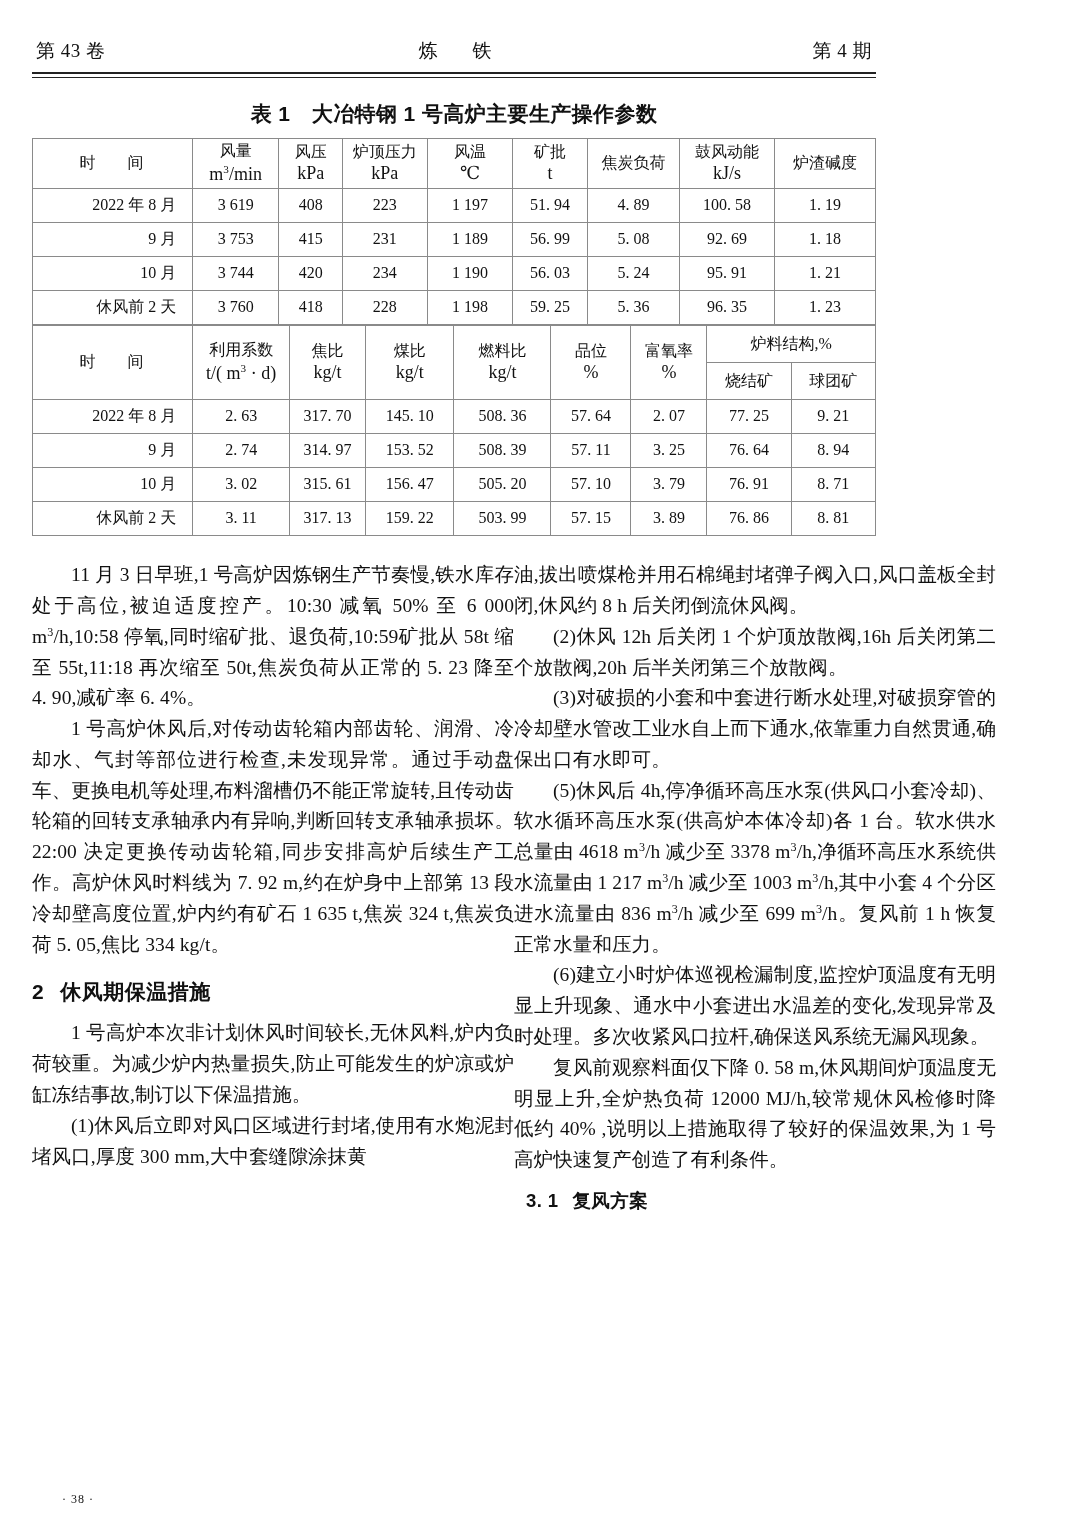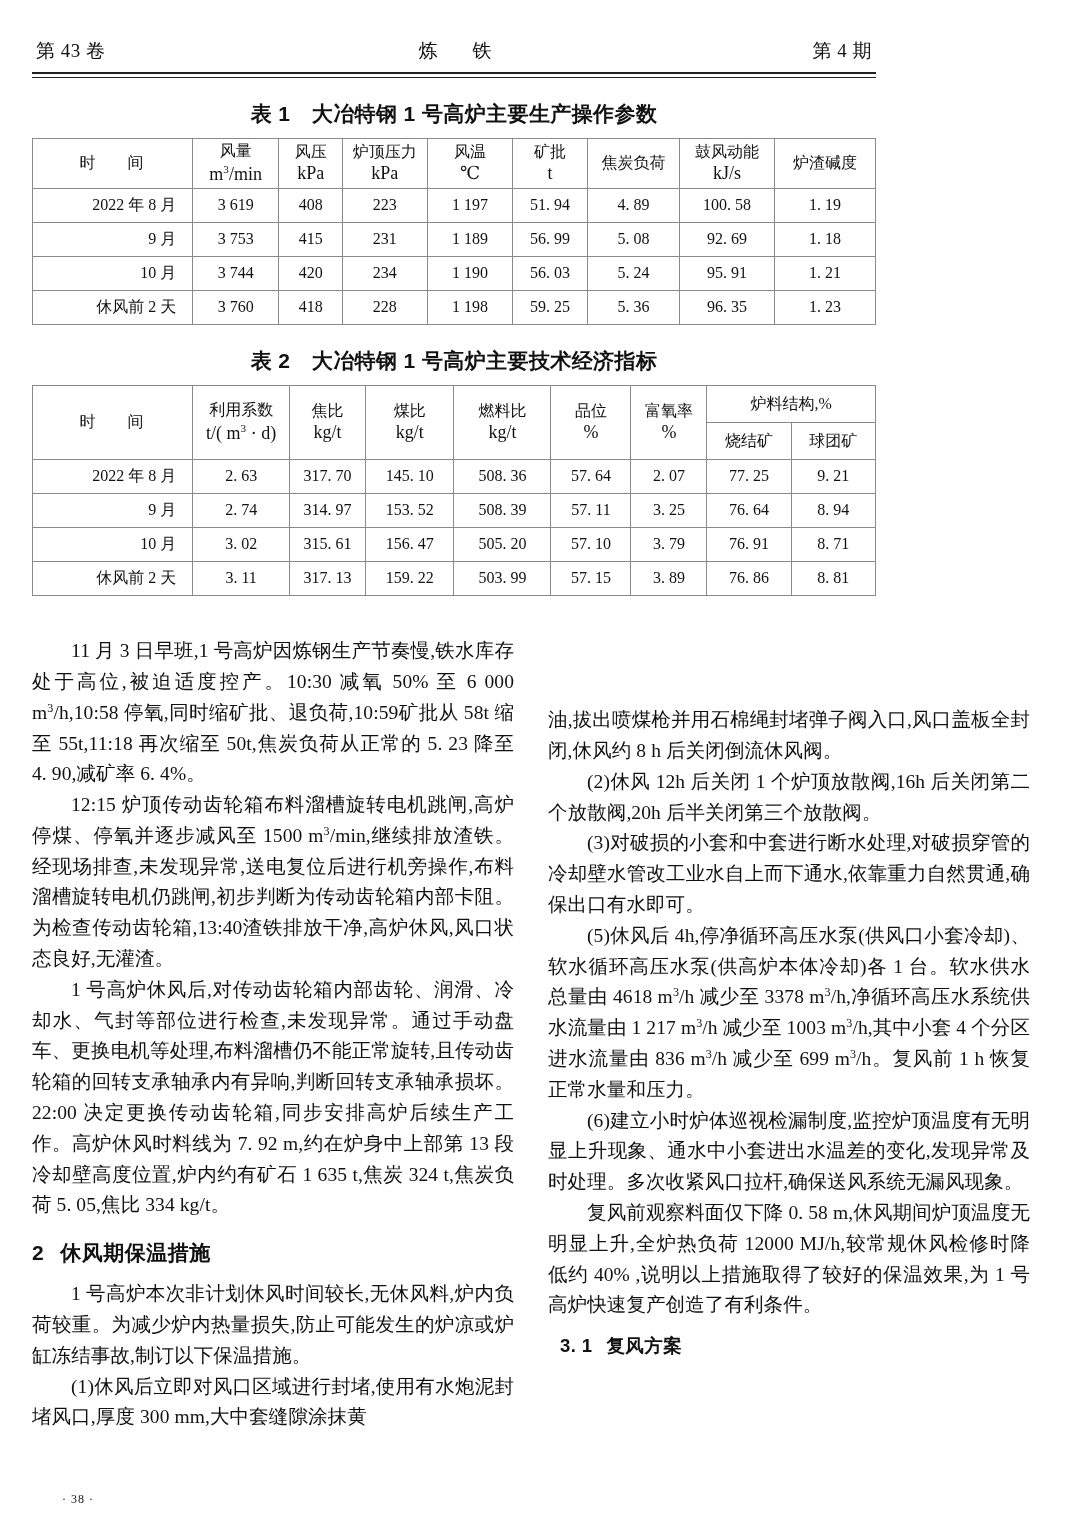--- a/index.html
+++ b/index.html
@@ -91,24 +91,22 @@
     padding-right: 16px;
   }
   table.data thead th.timehdr {
     letter-spacing: 8px;
     padding-left: 8px;
   }
   .t-outer { border: 1px solid #3a3a3a; }
 
   
   .cols {
-    margin-top: 40px;
+    margin-top: 24px;
     display: flex;
-    gap: 34px;
-    align-items: center;
   }
   .col {
     width: 482px;
     flex: 0 0 482px;
   }
   p.body {
     margin: 0;
     font-size: 19.5px;
     line-height: 1.58;
     text-align: justify;
@@ -247,21 +245,20 @@
         <td>228</td>
         <td>1 198</td>
         <td>59. 25</td>
         <td>5. 36</td>
         <td>96. 35</td>
         <td>1. 23</td>
       </tr>
     </tbody>
   </table>
 
-  <div class="tbl-caption">表 2　大冶特钢 1 号高炉主要技术经济指标</div>
   <table class="data t-outer">
     <colgroup>
       <col style="width:19.0%">
         <col style="width:11.5%">
         <col style="width:9.0%">
         <col style="width:10.5%">
       <col style="width:11.5%">
         <col style="width:9.5%">
         <col style="width:9.0%">
         <col style="width:10.0%">
@@ -348,21 +345,20 @@
         <td>76. 86</td>
         <td>8. 81</td>
       </tr>
     </tbody>
   </table>
 
   <div class="cols">
 
     <div class="col">
       <p class="body">11 月 3 日早班,1 号高炉因炼钢生产节奏慢,铁水库存处于高位,被迫适度控产。10:30 减氧 50% 至 6 000 m<sup>3</sup>/h,10:58 停氧,同时缩矿批、退负荷,10:59矿批从 58t 缩至 55t,11:18 再次缩至 50t,焦炭负荷从正常的 5. 23 降至 4. 90,减矿率 6. 4%。</p>
-      <p class="body">12:15 炉顶传动齿轮箱布料溜槽旋转电机跳闸,高炉停煤、停氧并逐步减风至 1500 m<sup>3</sup>/min,继续排放渣铁。经现场排查,未发现异常,送电复位后进行机旁操作,布料溜槽旋转电机仍跳闸,初步判断为传动齿轮箱内部卡阻。为检查传动齿轮箱,13:40渣铁排放干净,高炉休风,风口状态良好,无灌渣。</p>
       <p class="body">1 号高炉休风后,对传动齿轮箱内部齿轮、润滑、冷却水、气封等部位进行检查,未发现异常。通过手动盘车、更换电机等处理,布料溜槽仍不能正常旋转,且传动齿轮箱的回转支承轴承内有异响,判断回转支承轴承损坏。22:00 决定更换传动齿轮箱,同步安排高炉后续生产工作。高炉休风时料线为 7. 92 m,约在炉身中上部第 13 段冷却壁高度位置,炉内约有矿石 1 635 t,焦炭 324 t,焦炭负荷 5. 05,焦比 334 kg/t。</p>
       <h2 class="sec">
         <span class="num">2</span><span>休风期保温措施</span>
       </h2>
       <p class="body">1 号高炉本次非计划休风时间较长,无休风料,炉内负荷较重。为减少炉内热量损失,防止可能发生的炉凉或炉缸冻结事故,制订以下保温措施。</p>
       <p class="body">(1)休风后立即对风口区域进行封堵,使用有水炮泥封堵风口,厚度 300 mm,大中套缝隙涂抹黄</p>
     </div>
 
     <div class="col">
       <p class="body noind">油,拔出喷煤枪并用石棉绳封堵弹子阀入口,风口盖板全封闭,休风约 8 h 后关闭倒流休风阀。</p>

